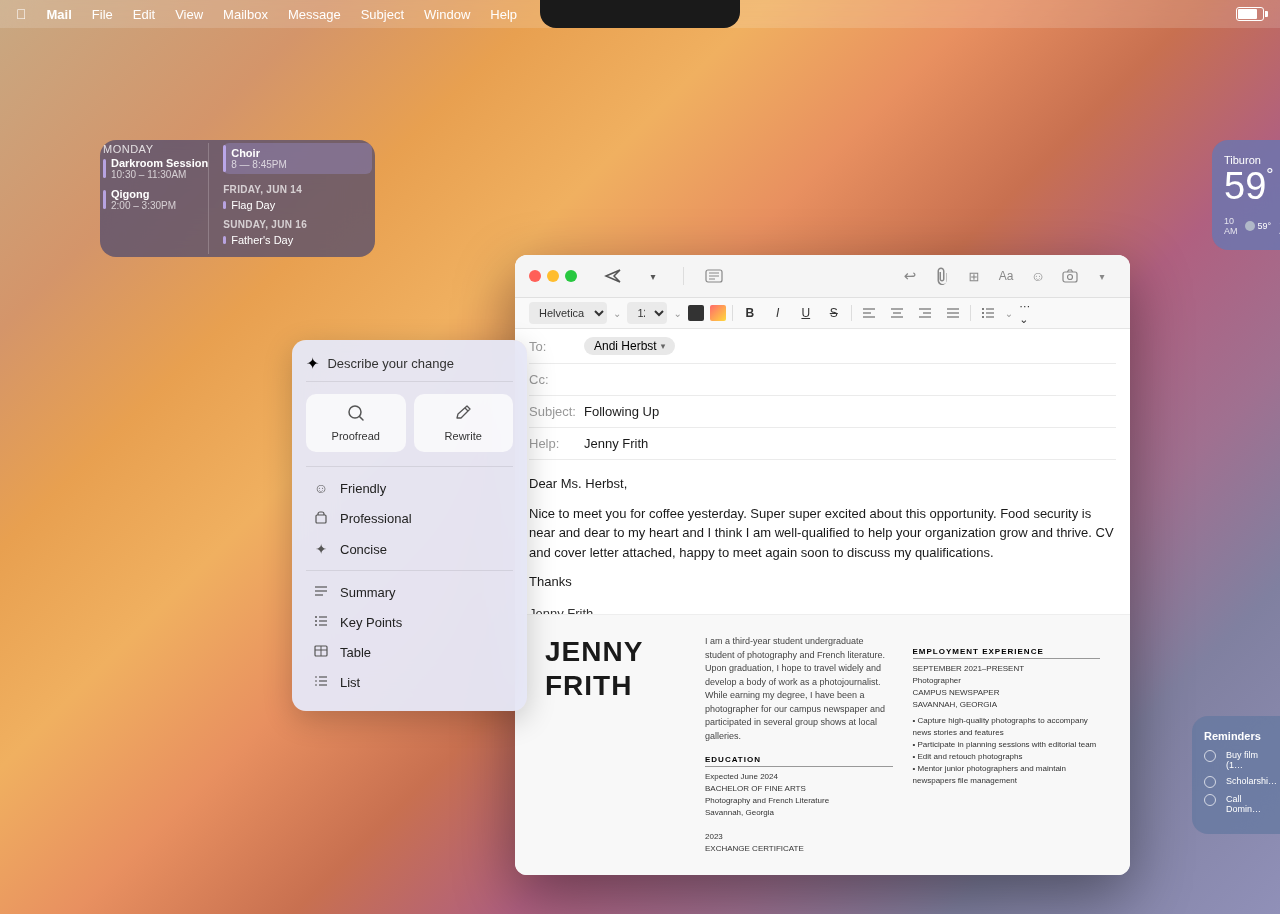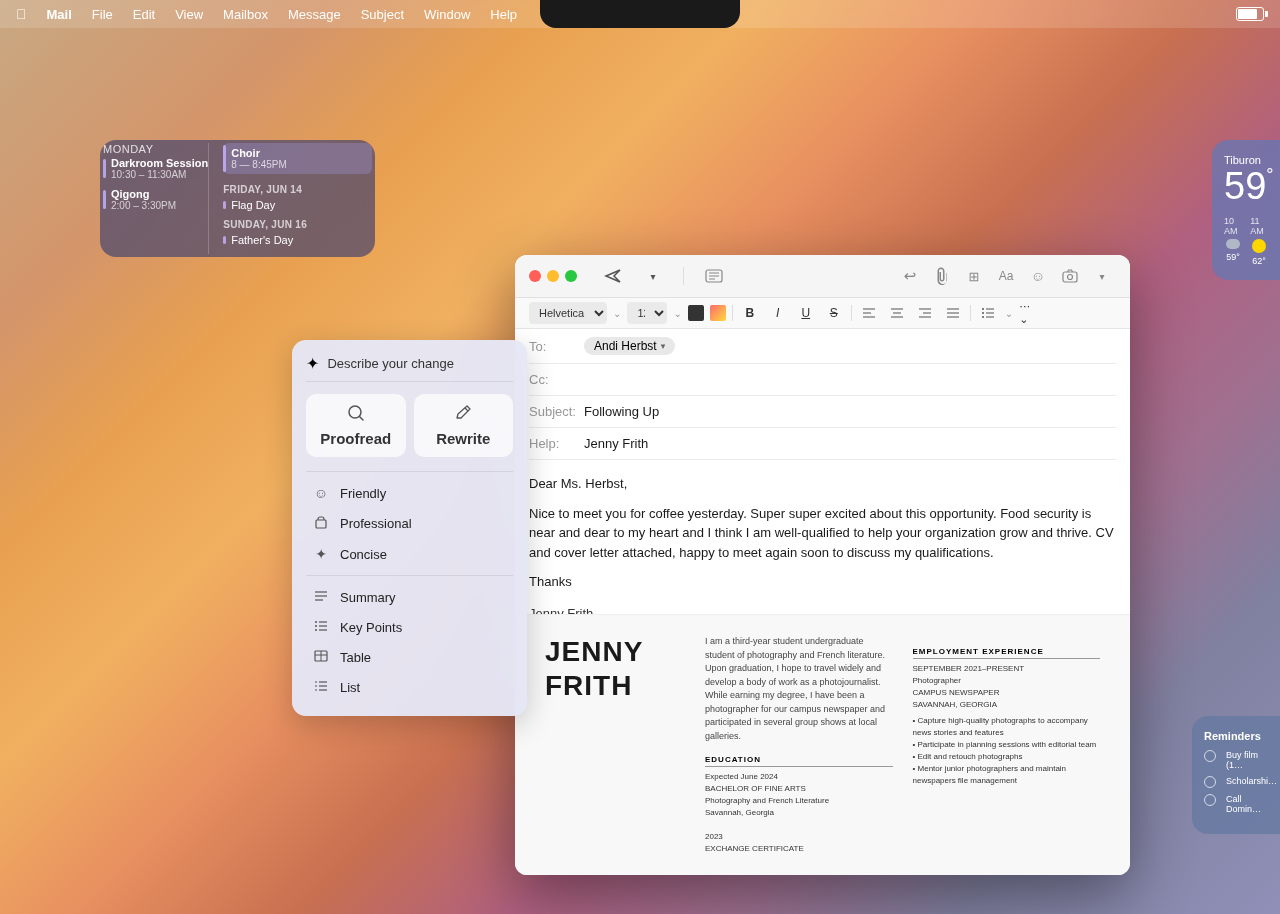--- a/index.html
+++ b/index.html
@@ -189,21 +189,21 @@
       margin-top: 4px;
     }
     .weather-hours {
       display: flex;
       gap: 8px;
       margin-top: 8px;
       font-size: 9px;
     }
     .weather-hour {
       display: flex;
-      flex-direction: column;
+      flex-direction: row;
       align-items: center;
       gap: 3px;
     }
 
     
     .reminders-widget {
       position: absolute;
       bottom: 80px;
       right: 0;
       width: 88px;
@@ -464,23 +464,23 @@
       align-items: center;
       gap: 4px;
       cursor: pointer;
       border: none;
     }
     .wt-action-icon {
       font-size: 16px;
       color: #555;
     }
     .wt-action-label {
-      font-size: 15px;
+      font-size: 11px;
       color: #333;
-      font-weight: 700;
+      font-weight: 400;
       text-align: right;
     }
     .wt-section-divider {
       height: 1px;
       background: rgba(0,0,0,0.08);
       margin: 6px 0;
     }
     .wt-menu-item {
       display: flex;
       align-items: center;

